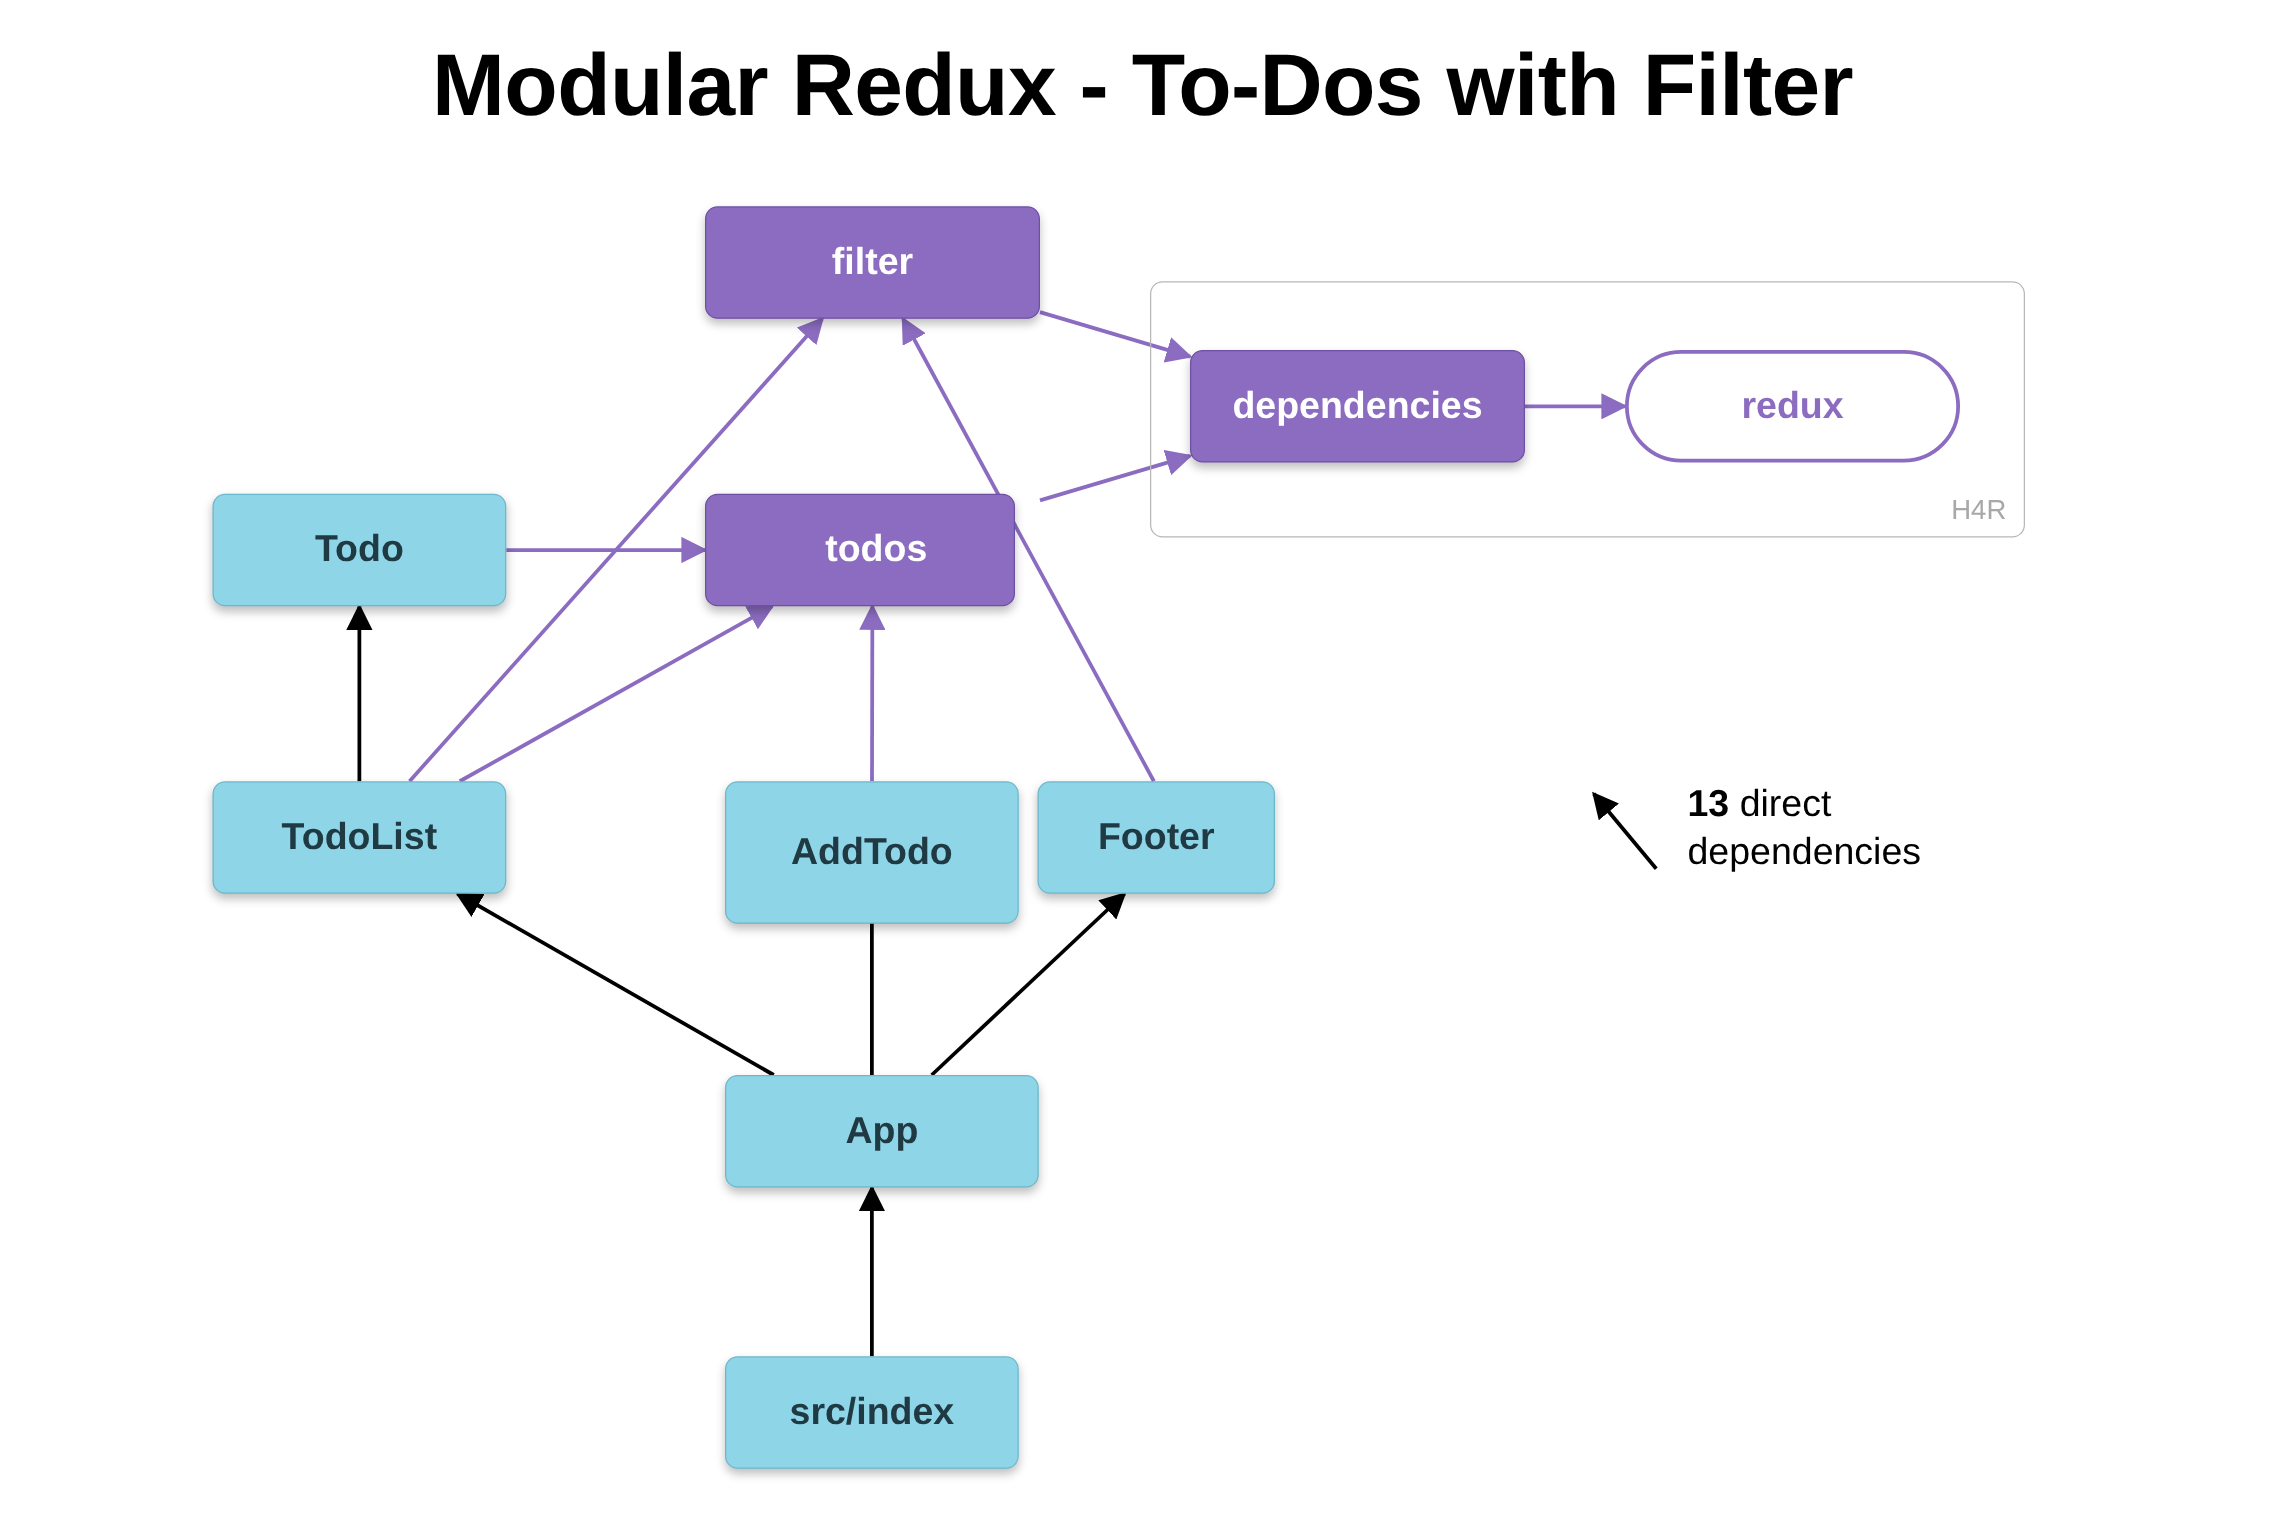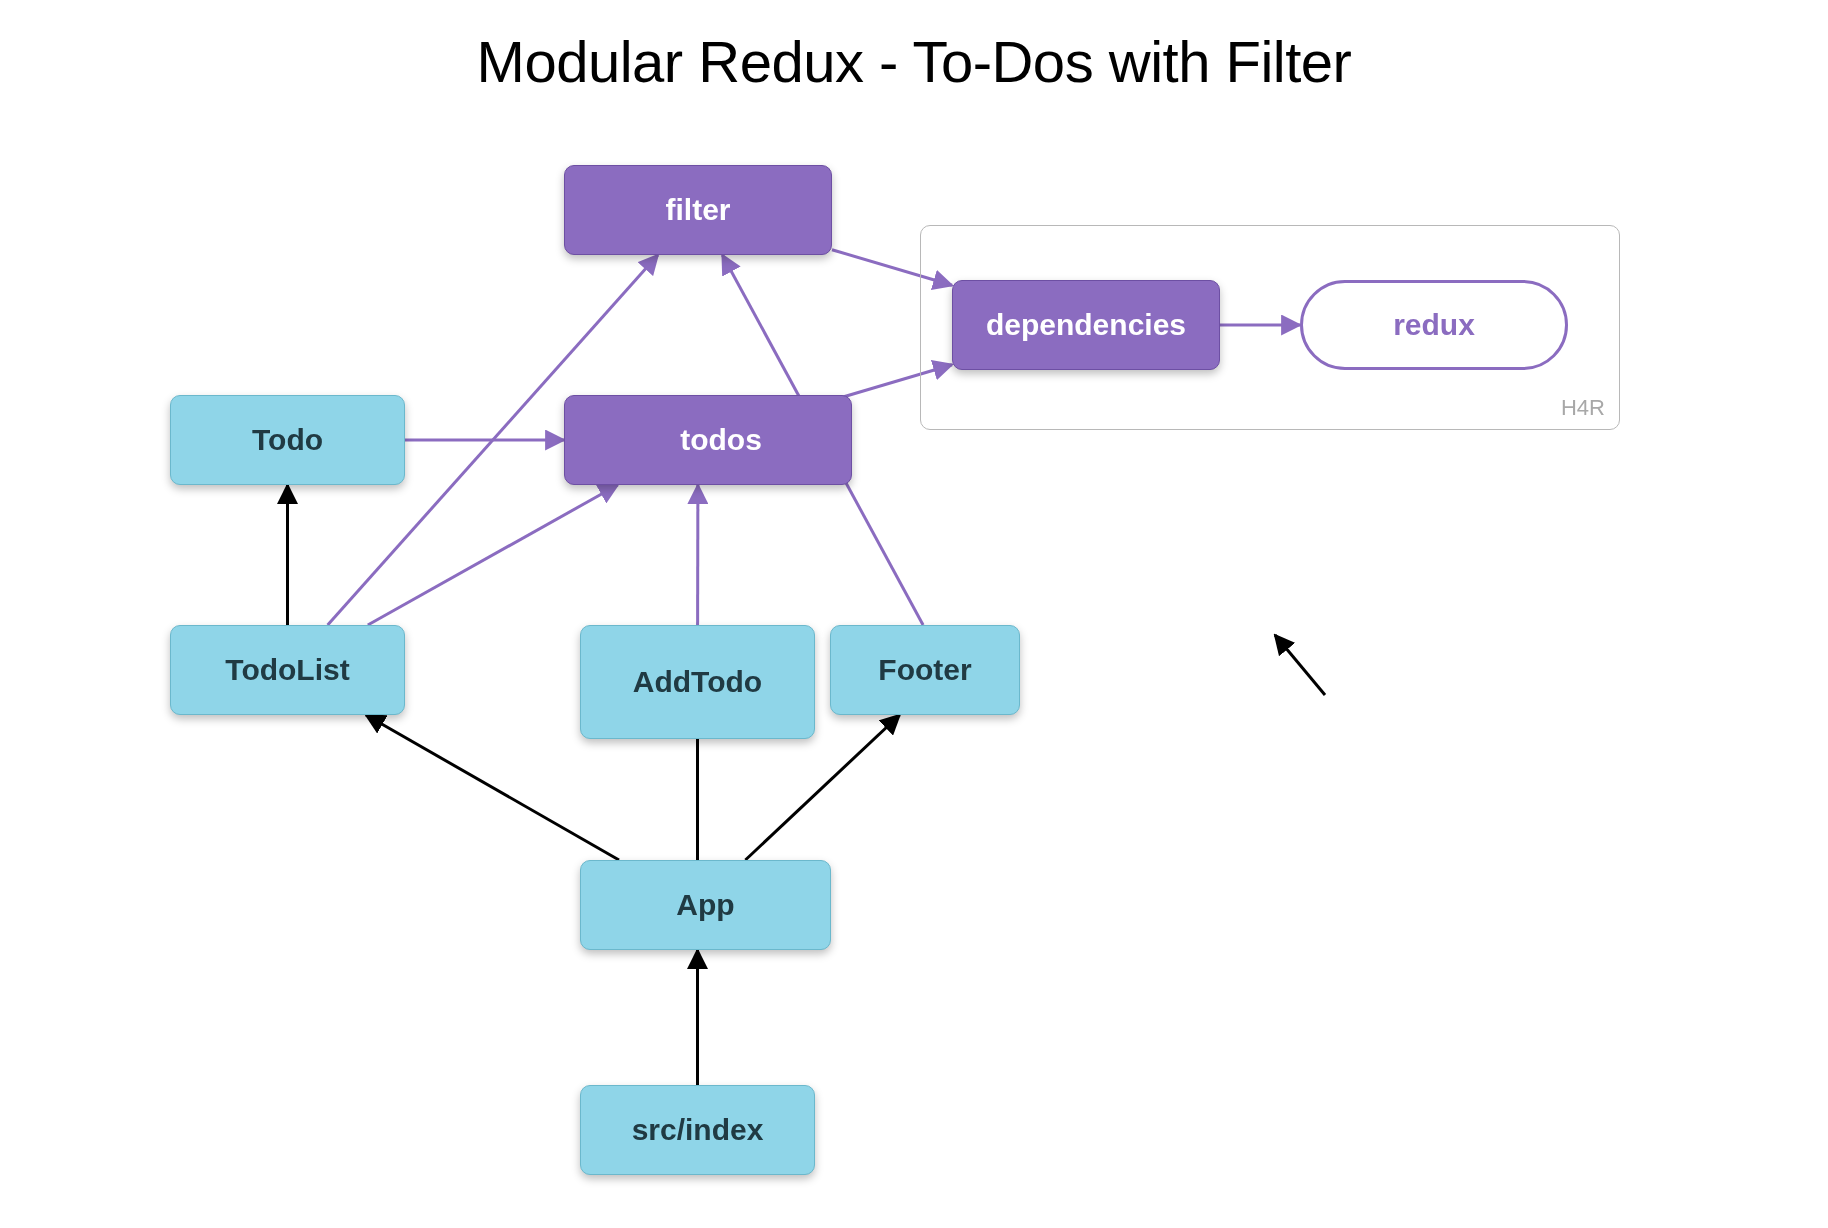--- a/index.html
+++ b/index.html
@@ -15,22 +15,22 @@
     position: relative;
     width: 1828px;
     height: 1228px;
   }
   .title {
     position: absolute;
     top: 28px;
     left: 0;
     width: 1828px;
     text-align: center;
-    font-size: 58px;
-    font-weight: 400;
+    font-size: 70px;
+    font-weight: 700;
     color: #000;
     letter-spacing: -0.5px;
   }
   .node {
     position: absolute;
     border-radius: 10px;
     display: flex;
     align-items: center;
     justify-content: center;
     font-weight: 700;
@@ -133,21 +133,21 @@
   <div id="nodes-layer">
       <div class="node purple" style="left: 564px; top: 165px; width: 268px; height: 90px;">
         <span>filter</span>
       </div>
       <div class="node purple" style="left: 952px; top: 280px; width: 268px; height: 90px;">
         <span>dependencies</span>
       </div>
       <div class="pill" style="left: 1300px; top: 280px; width: 268px; height: 90px;">
         <span>redux</span>
       </div>
-      <div class="node purple" style="left: 564px; top: 395px; width: 288px; height: 90px; padding-left: 26px;">
+      <div class="node purple" style="left: 564px; top: 395px; width: 248px; height: 90px; padding-left: 26px;">
         <span>todos</span>
       </div>
       <div class="node blue" style="left: 170px; top: 395px; width: 235px; height: 90px; justify-content: center;">
         <span>Todo</span>
       </div>
       <div class="node blue" style="left: 170px; top: 625px; width: 235px; height: 90px;">
         <span>TodoList</span>
       </div>
       <div class="node blue" style="left: 580px; top: 625px; width: 235px; height: 114px;">
         <span>AddTodo</span>
@@ -156,14 +156,18 @@
         <span>Footer</span>
       </div>
       <div class="node blue" style="left: 580px; top: 860px; width: 251px; height: 90px;">
         <span>App</span>
       </div>
       <div class="node blue" style="left: 580px; top: 1085px; width: 235px; height: 90px;">
         <span>src/index</span>
       </div>
     </div>
 
+  <div class="legend" style="left:1350px; top:625px;">
+    <span class="count">13</span><span> direct</span><br>
+    <span>dependencies</span>
+  </div>
 
 </div>
 
 </body></html>

